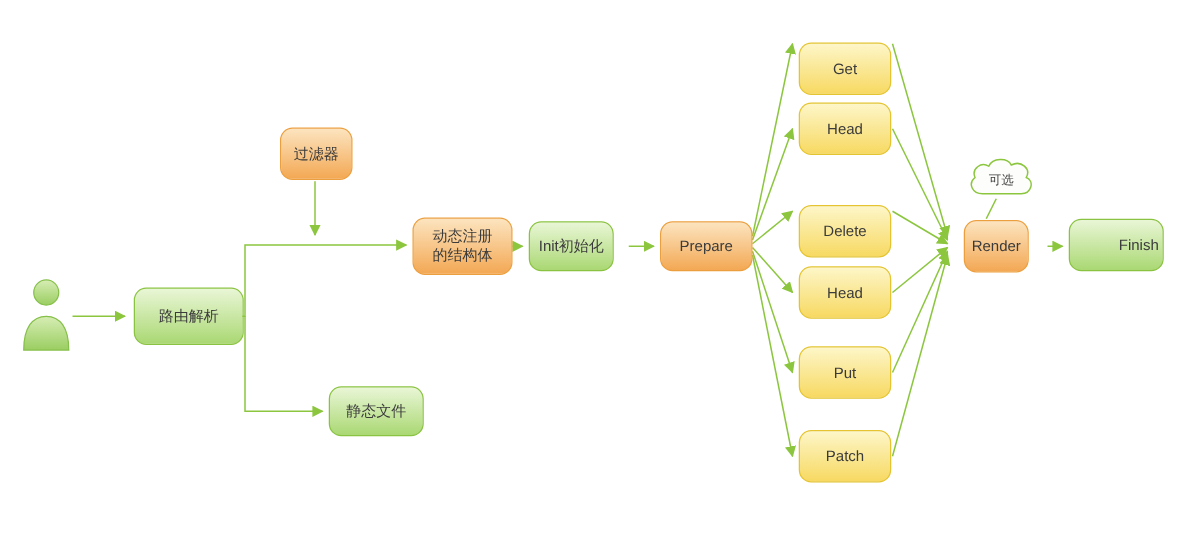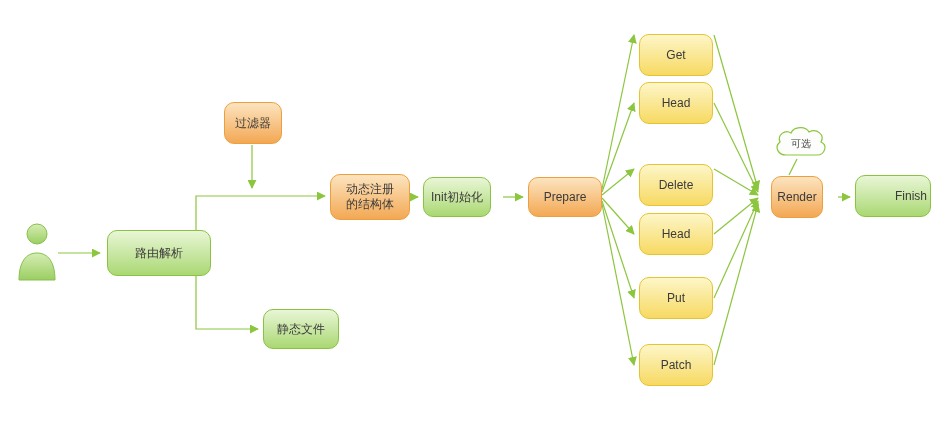--- a/index.html
+++ b/index.html
@@ -76,21 +76,21 @@
     </g>
   </svg>
 
   <div class="actor-wrap">
     <svg width="46" height="60" viewBox="0 0 46 60" xmlns="http://www.w3.org/2000/svg">
       <circle cx="23" cy="12" r="10" fill="url(#personGrad)" stroke="#86c04a"></circle>
       <path d="M5,58 C5,40 12,31 23,31 C34,31 41,40 41,58 Z" fill="url(#personGrad)" stroke="#86c04a"></path>
     </svg>
   </div>
 
-  <div class="node green" style="left:107px;top:230px;width:104px;height:46px;text-align:center;">
+  <div class="node green" style="left:107px;top:230px;width:88px;height:46px;text-align:center;">
     <span>路由解析</span>
   </div>
 
   <div class="node orange" style="left:224px;top:102px;width:58px;height:42px;">
     <span>过滤器</span>
   </div>
 
   <div class="node green" style="left:263px;top:309px;width:76px;height:40px;border-radius:10px;">
     <span>静态文件</span>
   </div>

